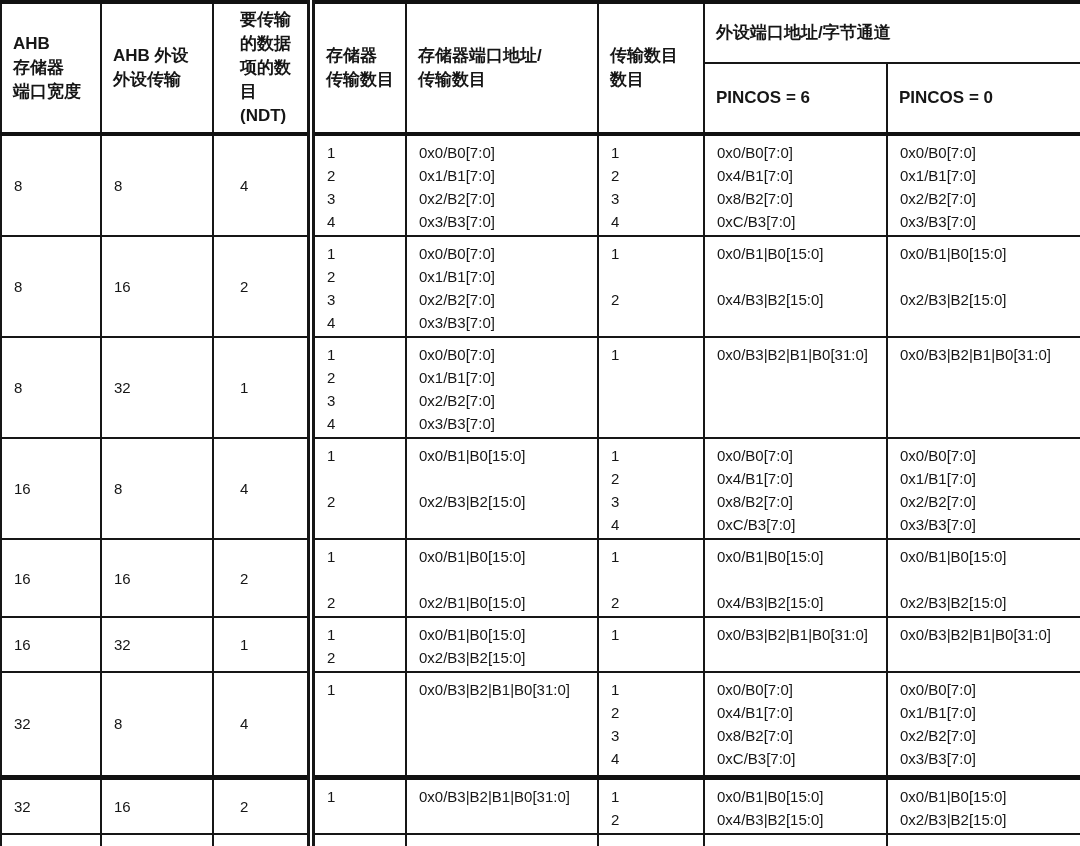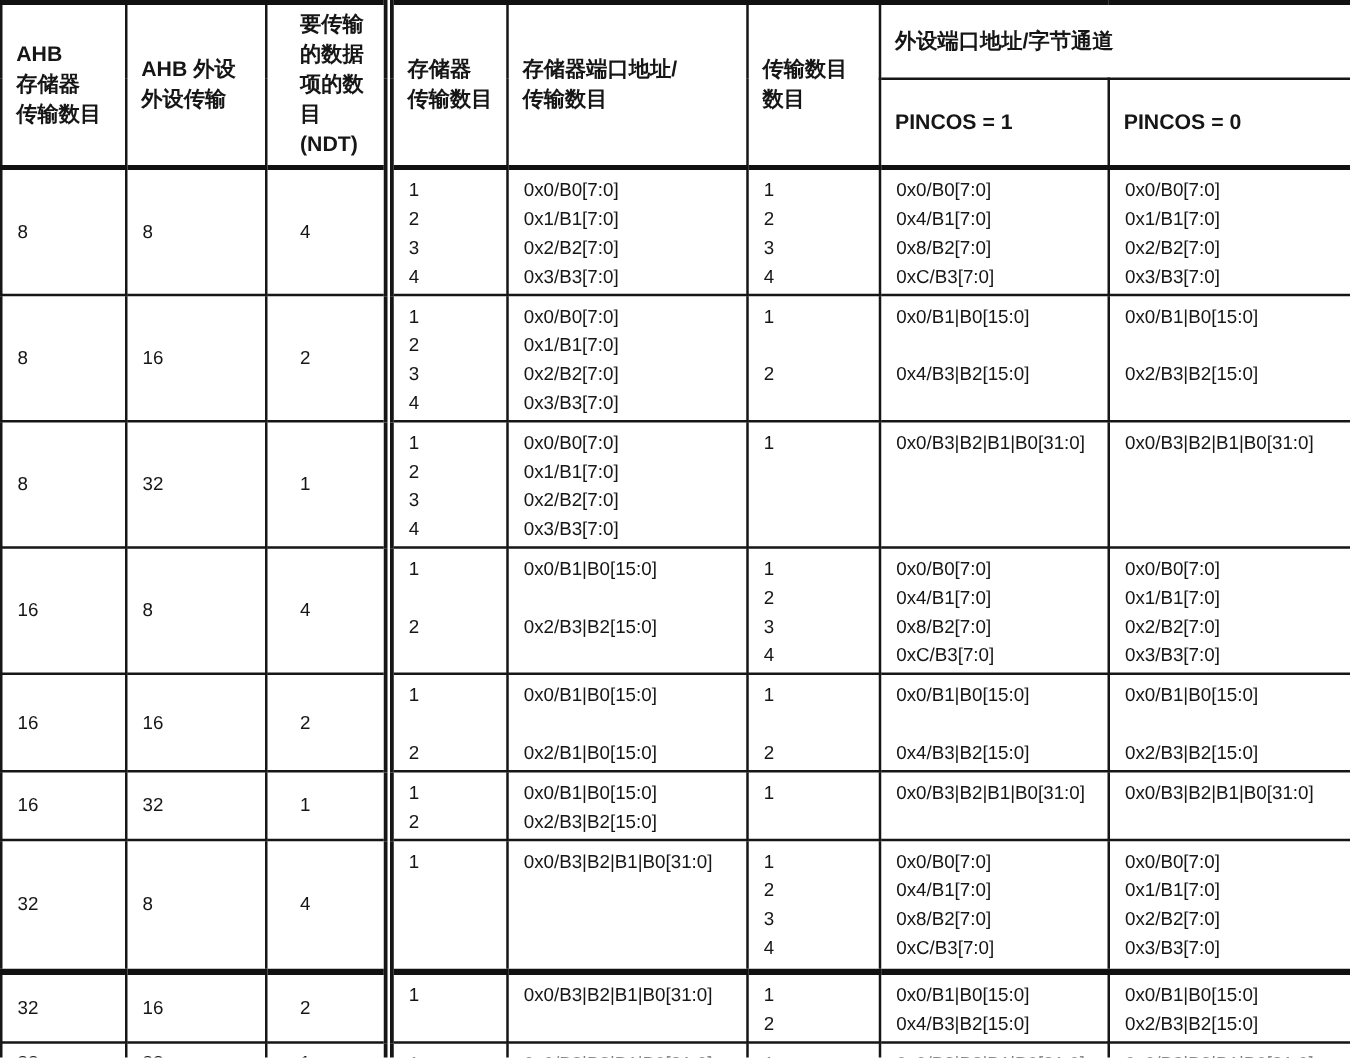--- a/index.html
+++ b/index.html
@@ -73,37 +73,37 @@
     <col style="width:95px">
       <col style="width:192px">
       <col style="width:106px">
     <col style="width:183px">
       <col style="width:196px">
   </colgroup>
   <thead>
     <tr class="hr1">
       <th rowspan="2">AHB
 存储器
-传输数目</th>
+端口宽度</th>
       <th rowspan="2">AHB 外设
 外设传输</th>
       <th rowspan="2" class="dbl-right">要传输
 的数据
 项的数目
 (NDT)</th>
       <th rowspan="2">存储器
 传输数目</th>
       <th rowspan="2">存储器端口地址/
 传输数目</th>
       <th rowspan="2">传输数目
 数目</th>
       <th colspan="2">外设端口地址/字节通道</th>
     </tr>
     <tr class="hr2">
-      <th>PINCOS = 1</th>
+      <th>PINCOS = 6</th>
       <th>PINCOS = 0</th>
     </tr>
   </thead>
   <tbody>
     <tr class="r1 first-body">
       <td class="v-mid">8</td>
       <td class="v-mid">8</td>
       <td class="v-mid dbl-right">4</td>
       <td>1
 2

